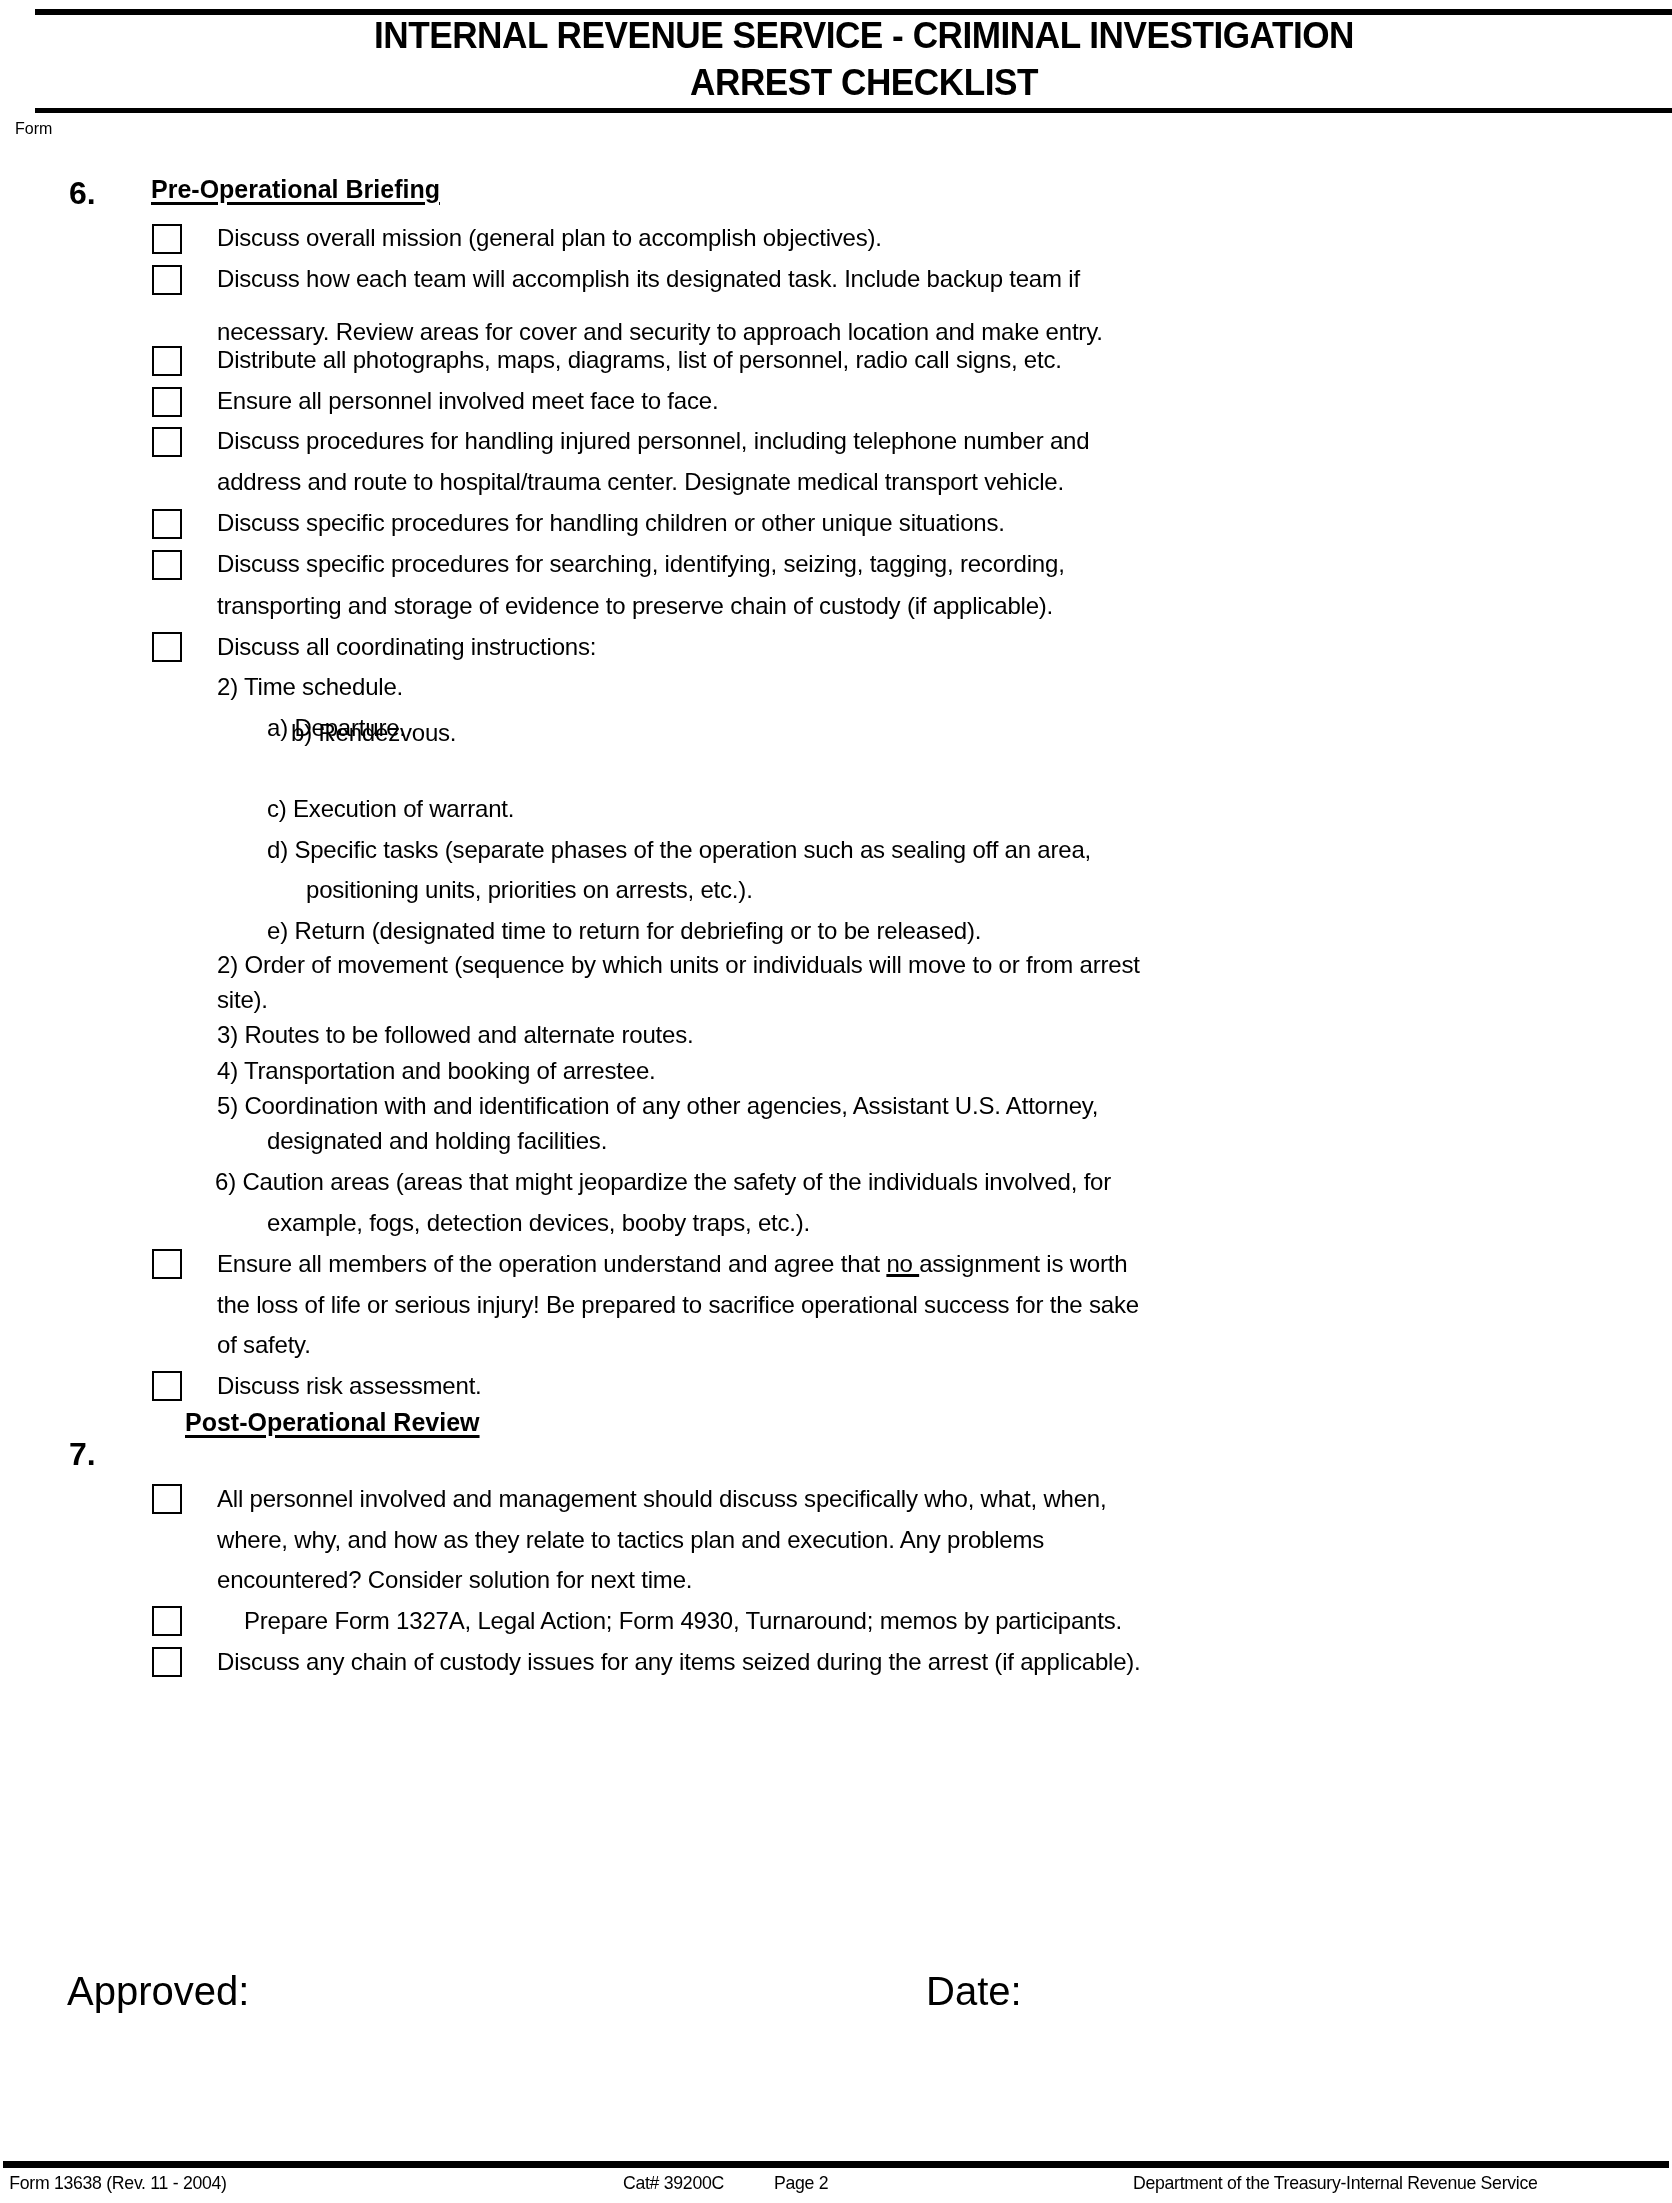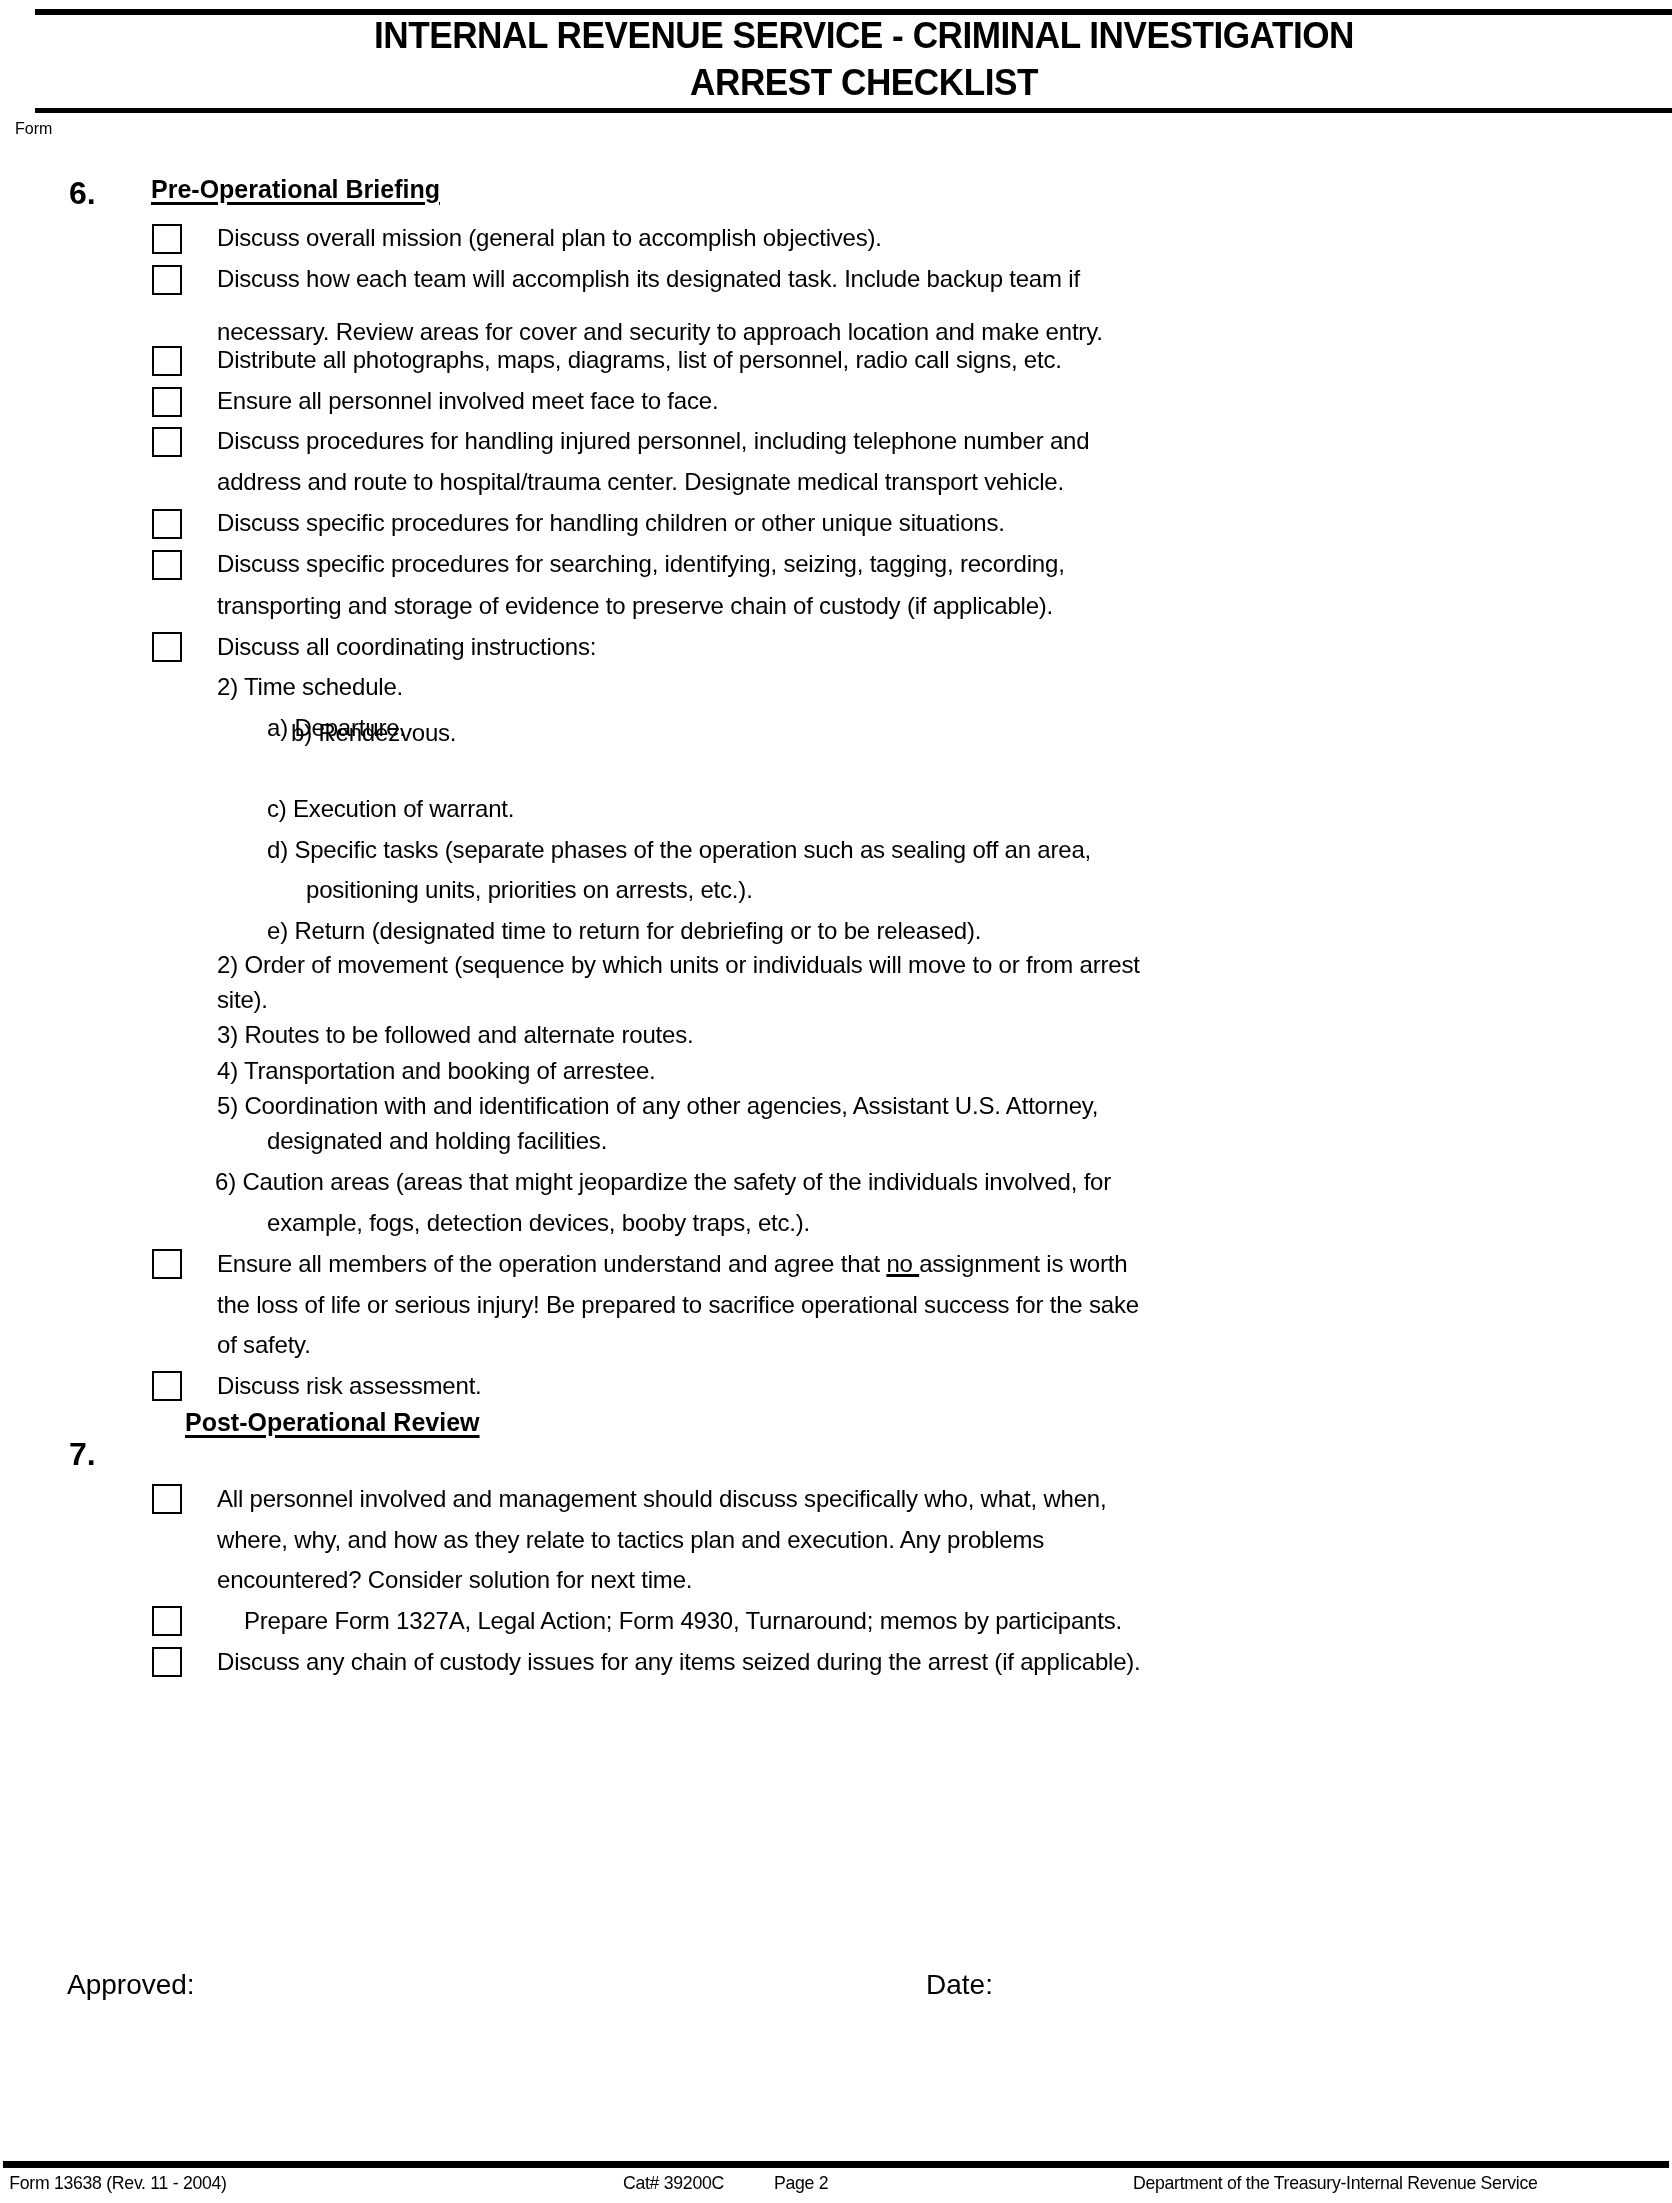--- a/index.html
+++ b/index.html
@@ -16,21 +16,21 @@
   .form-label { position: absolute; top: 120px; left: 15px; font-size: 16px; }
 
   .section-num { position: absolute; font-weight: bold; font-size: 32px; }
   .section-title { position: absolute; font-weight: bold; font-size: 25px; text-decoration: underline;
                    text-decoration-thickness: 2.8px; text-underline-offset: 3.7px; }
 
   .line { position: absolute; font-size: 24px; line-height: 41px; white-space: nowrap; letter-spacing: -0.2px; }
   .cb { position: absolute; width: 30px; height: 30px; border: 2.8px solid #000; box-sizing: border-box; background: #fff; cursor: pointer; }
   .u { text-decoration: underline; text-decoration-thickness: 2.8px; }
 
-  .sig { position: absolute; top: 1969px; font-size: 28px; }
+  .sig { position: absolute; top: 1969px; font-size: 40px; }
   .footer { position: absolute; top: 2173px; font-size: 17.7px; letter-spacing: -0.3px; }
 </style>
 </head>
 <body>
 
 <div class="rule top1"></div>
 <div class="title l1">INTERNAL REVENUE SERVICE - CRIMINAL INVESTIGATION</div>
 <div class="title l2">ARREST CHECKLIST</div>
 <div class="rule top2"></div>
 <div class="form-label">Form</div>

